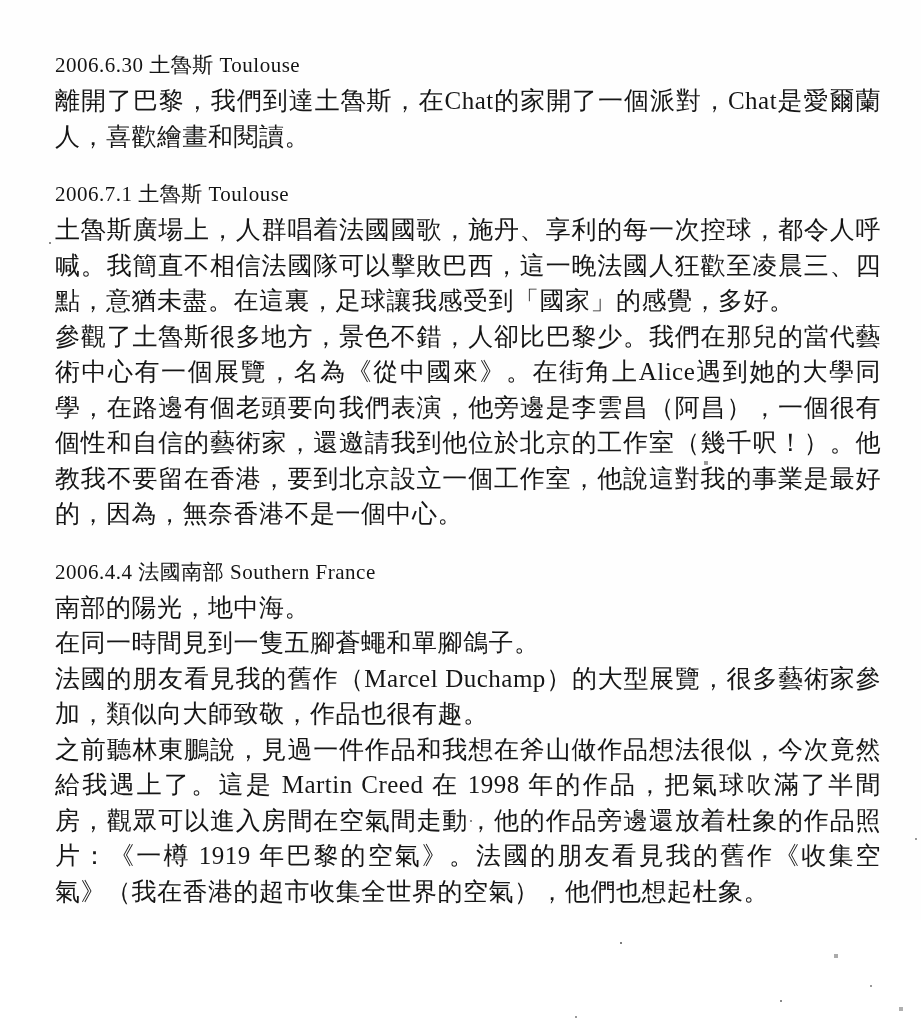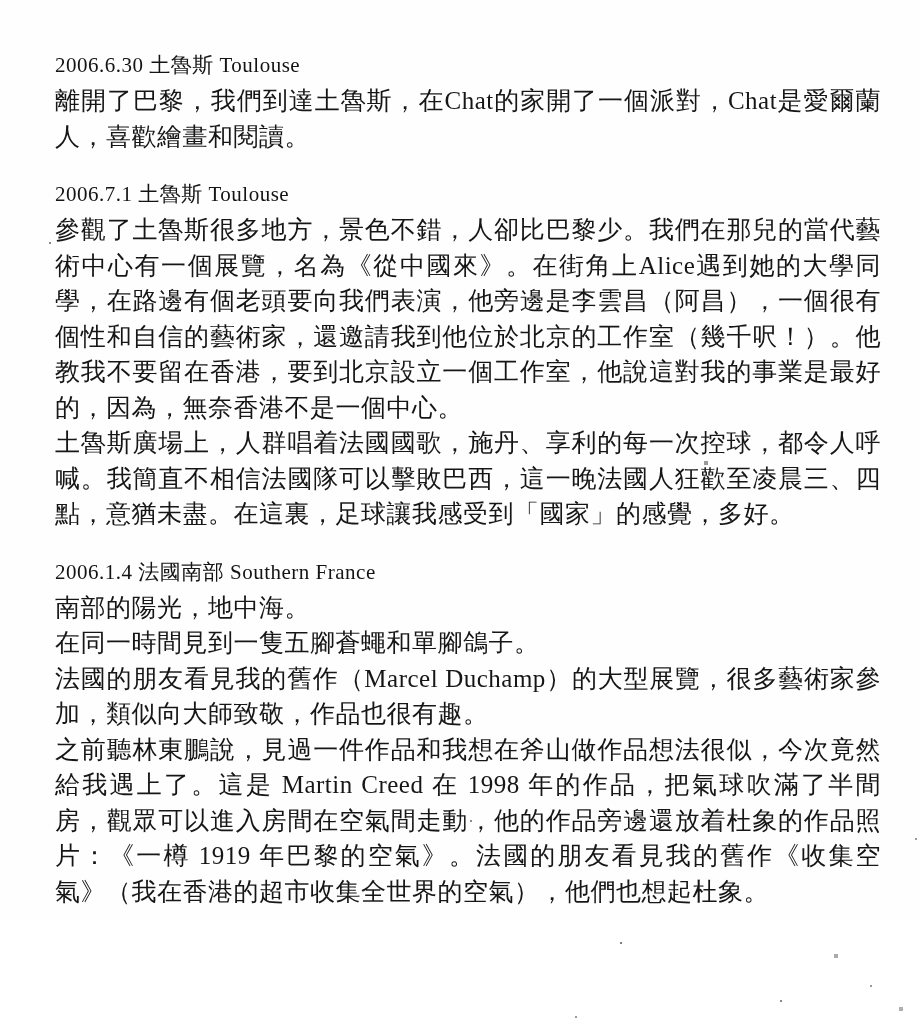--- a/index.html
+++ b/index.html
@@ -69,28 +69,28 @@
   <section class="entry">
     <h2 class="entry-heading">2006.6.30 土魯斯 Toulouse</h2>
     <div class="entry-body">
           <p>離開了巴黎，我們到達土魯斯，在Chat的家開了一個派對，Chat是愛爾蘭人，喜歡繪畫和閱讀。</p>
         </div>
   </section>
 
   <section class="entry">
     <h2 class="entry-heading">2006.7.1 土魯斯 Toulouse</h2>
     <div class="entry-body">
+          <p>土魯斯廣場上，人群唱着法國國歌，施丹、享利的每一次控球，都令人呼喊。我簡直不相信法國隊可以擊敗巴西，這一晚法國人狂歡至凌晨三、四點，意猶未盡。在這裏，足球讓我感受到「國家」的感覺，多好。</p>
           <p>參觀了土魯斯很多地方，景色不錯，人卻比巴黎少。我們在那兒的當代藝術中心有一個展覽，名為《從中國來》。在街角上Alice遇到她的大學同學，在路邊有個老頭要向我們表演，他旁邊是李雲昌（阿昌），一個很有個性和自信的藝術家，還邀請我到他位於北京的工作室（幾千呎！）。他教我不要留在香港，要到北京設立一個工作室，他說這對我的事業是最好的，因為，無奈香港不是一個中心。</p>
-          <p>土魯斯廣場上，人群唱着法國國歌，施丹、享利的每一次控球，都令人呼喊。我簡直不相信法國隊可以擊敗巴西，這一晚法國人狂歡至凌晨三、四點，意猶未盡。在這裏，足球讓我感受到「國家」的感覺，多好。</p>
         </div>
   </section>
 
 
   <section class="entry">
-    <h2 class="entry-heading">2006.1.4 法國南部 Southern France</h2>
+    <h2 class="entry-heading">2006.4.4 法國南部 Southern France</h2>
     <div class="entry-body">
           <p>南部的陽光，地中海。</p>
           <p>在同一時間見到一隻五腳蒼蠅和單腳鴿子。</p>
         </div>
   </section>
 
   <section class="entry">
     <div class="entry-body">
           <p>法國的朋友看見我的舊作（Marcel Duchamp）的大型展覽，很多藝術家參加，類似向大師致敬，作品也很有趣。</p>
           <p>之前聽林東鵬說，見過一件作品和我想在斧山做作品想法很似，今次竟然給我遇上了。這是 Martin Creed 在 1998 年的作品，把氣球吹滿了半間房，觀眾可以進入房間在空氣間走動，他的作品旁邊還放着杜象的作品照片：《一樽 1919 年巴黎的空氣》。法國的朋友看見我的舊作《收集空氣》（我在香港的超市收集全世界的空氣），他們也想起杜象。</p>

